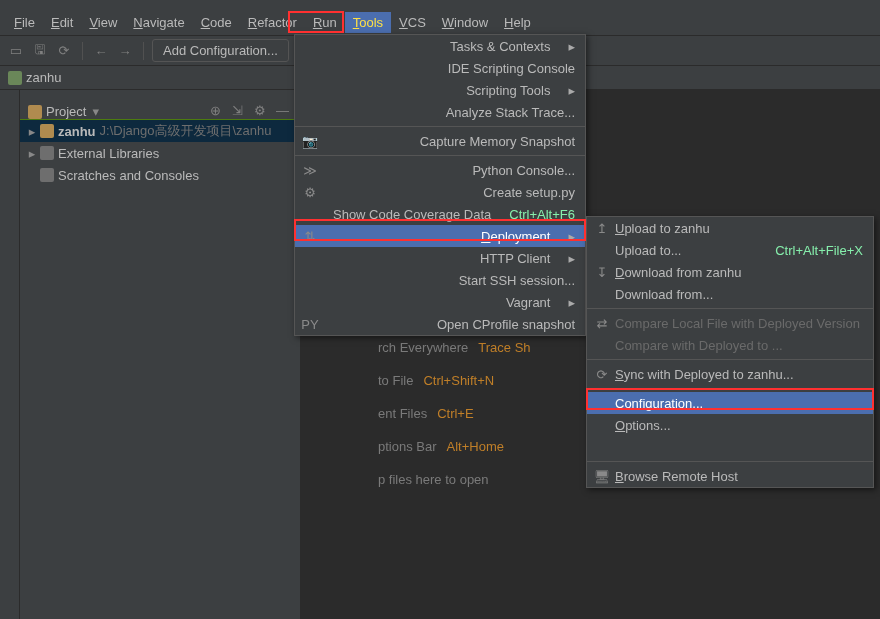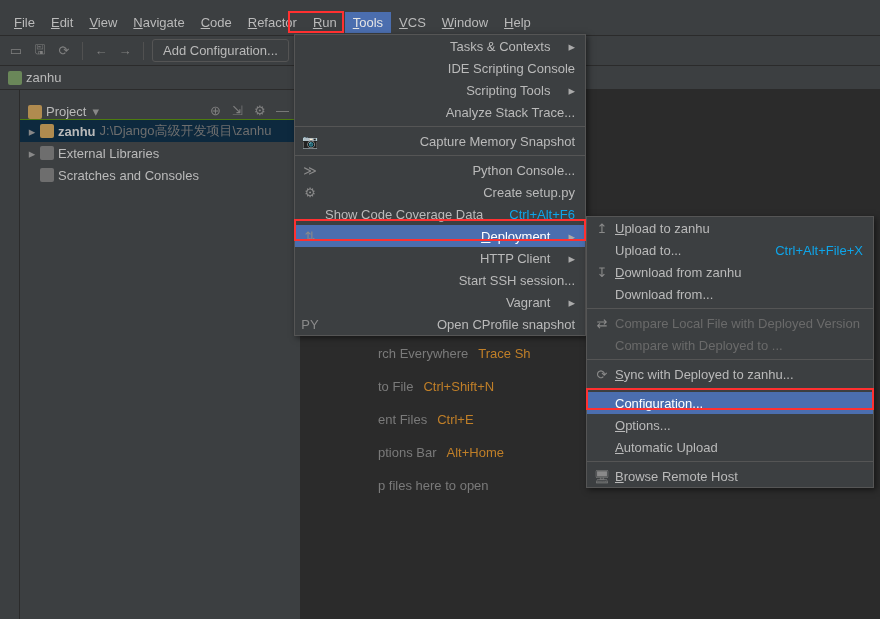--- a/index.html
+++ b/index.html
@@ -1,20 +1,20 @@
 <!DOCTYPE html>
 <html><head>
 <meta charset="utf-8">
 <style>
   * { margin: 0; padding: 0; box-sizing: border-box; font-family: "Segoe UI", Arial, sans-serif; font-size: 13px; }
   body { background: #2b2b2b; color: #bababa; width: 880px; height: 619px; overflow: hidden; position: relative; }
   .titlebar { background: #3c3f41; height: 10px; }
   .menubar { background: #3c3f41; display: flex; padding: 2px 6px; border-bottom: 1px solid #2b2b2b; align-items: flex-end; }
   .menuitem { padding: 3px 8px; color: #bababa; cursor: pointer; }
-  .menuitem.open { background: #4b6eaf; color: #e5e5e5; }
+  .menuitem.open { background: #4b6eaf; color: #fde047; }
   .hl-box-tools { position: absolute; left: 288px; top: 11px; width: 56px; height: 22px; border: 2px solid #ff3030; pointer-events: none; z-index: 50; }
   .toolbar { background: #3c3f41; height: 30px; display: flex; align-items: center; padding: 0 6px; gap: 4px; border-bottom: 1px solid #2b2b2b; }
   .tool-ico { width: 20px; height: 20px; display: inline-flex; align-items: center; justify-content: center; color: #808080; }
   .tool-sep { width: 1px; height: 18px; background: #515151; margin: 0 4px; }
   .add-config { padding: 3px 10px; border: 1px solid #555; border-radius: 3px; color: #bababa; background: #3c3f41; }
   .run-ico { color: #499c54; }
   .breadcrumb { background: #3c3f41; height: 24px; display: flex; align-items: center; padding: 0 8px; border-bottom: 1px solid #2b2b2b; }
   .bc-folder-ico { width: 14px; height: 14px; background: #6a8759; display: inline-block; margin-right: 4px; border-radius: 2px; }
   .main { display: flex; height: calc(100% - 64px); }
   .gutter { width: 20px; background: #3c3f41; border-right: 1px solid #2b2b2b; display: flex; flex-direction: column; align-items: center; padding-top: 4px; gap: 10px; }
@@ -24,33 +24,33 @@
   .tree { background: #3c3f41; width: 280px; min-width: 280px; padding: 4px 0; }
   .tree-row { display: flex; align-items: center; height: 22px; padding: 0 6px; white-space: nowrap; }
   .tree-row.selected { background: #0d293e; }
   .tree-arrow { width: 12px; text-align: center; color: #888; margin-right: 2px; }
   .tree-ico { width: 14px; height: 14px; display: inline-block; margin-right: 4px; border-radius: 2px; }
   .ico-folder { background: #b08b4f; }
   .ico-lib { background: #6e6e6e; }
   .ico-scratch { background: #6e6e6e; }
   .tree-path { color: #6e6e6e; margin-left: 4px; }
   .editor { flex: 1; background: #2b2b2b; position: relative; }
-  .hints { position: absolute; left: 78px; top: 256px; display: flex; flex-direction: column; gap: 18px; }
+  .hints { position: absolute; left: 78px; top: 250px; display: flex; flex-direction: column; gap: 18px; }
   .hint-row { display: flex; gap: 10px; }
   .hint-label { color: #7a7a7a; text-align: right; }
   .hint-key { color: #c07f28; }
 
   .dropdown { position: absolute; background: #3c3f41; border: 1px solid #555; box-shadow: 2px 2px 6px rgba(0,0,0,0.5); z-index: 30; }
   .dd-row { display: flex; align-items: center; height: 22px; padding: 0 10px 0 6px; color: #bababa; position: relative; }
   .dd-row.hover { background: #4b6eaf; color: #fff; }
   .dd-row.disabled { color: #6a6a6a; }
   .dd-ico { width: 18px; height: 16px; display: inline-flex; align-items: center; justify-content: center; margin-right: 4px; color: #8a8a8a; }
   .dd-label { flex: 1; white-space: nowrap; }
   .dd-arrow { margin-left: 18px; color: #aaa; }
-  .dd-sc { color: #0ea5e9; margin-left: 26px; }
+  .dd-sc { color: #86efac; margin-left: 18px; }
   .dd-sep { height: 1px; background: #555; margin: 3px 0; }
   .mn { text-decoration: underline; }
 
   .tools-dd { left: 294px; top: 34px; width: 292px; text-align: right; }
   .deploy-dd { left: 586px; top: 216px; width: 288px; }
 
   .hl-deploy { position: absolute; left: 294px; top: 219px; width: 292px; height: 22px; border: 2px solid #ff3030; pointer-events: none; z-index: 60; }
   .hl-config { position: absolute; left: 586px; top: 388px; width: 288px; height: 22px; border: 2px solid #ff3030; pointer-events: none; z-index: 60; }
 </style>
 </head>
@@ -245,21 +245,20 @@
     <div class="dd-row hover">
       <span class="dd-ico"></span>
       <span class="dd-label"><span class="mn">C</span>onfiguration...</span>
     </div>
     <div class="dd-row">
       <span class="dd-ico"></span>
       <span class="dd-label"><span class="mn">O</span>ptions...</span>
     </div>
     <div class="dd-row">
       <span class="dd-ico"></span>
-      <span class="dd-label"><span class="mn">A</span>utomatic Upload</span>
     </div>
     <div class="dd-sep"></div>
     <div class="dd-row">
       <span class="dd-ico">🖥</span>
       <span class="dd-label"><span class="mn">B</span>rowse Remote Host</span>
     </div>
   </div>
 <div class="hl-deploy"></div>
 <div class="hl-config"></div>
 

